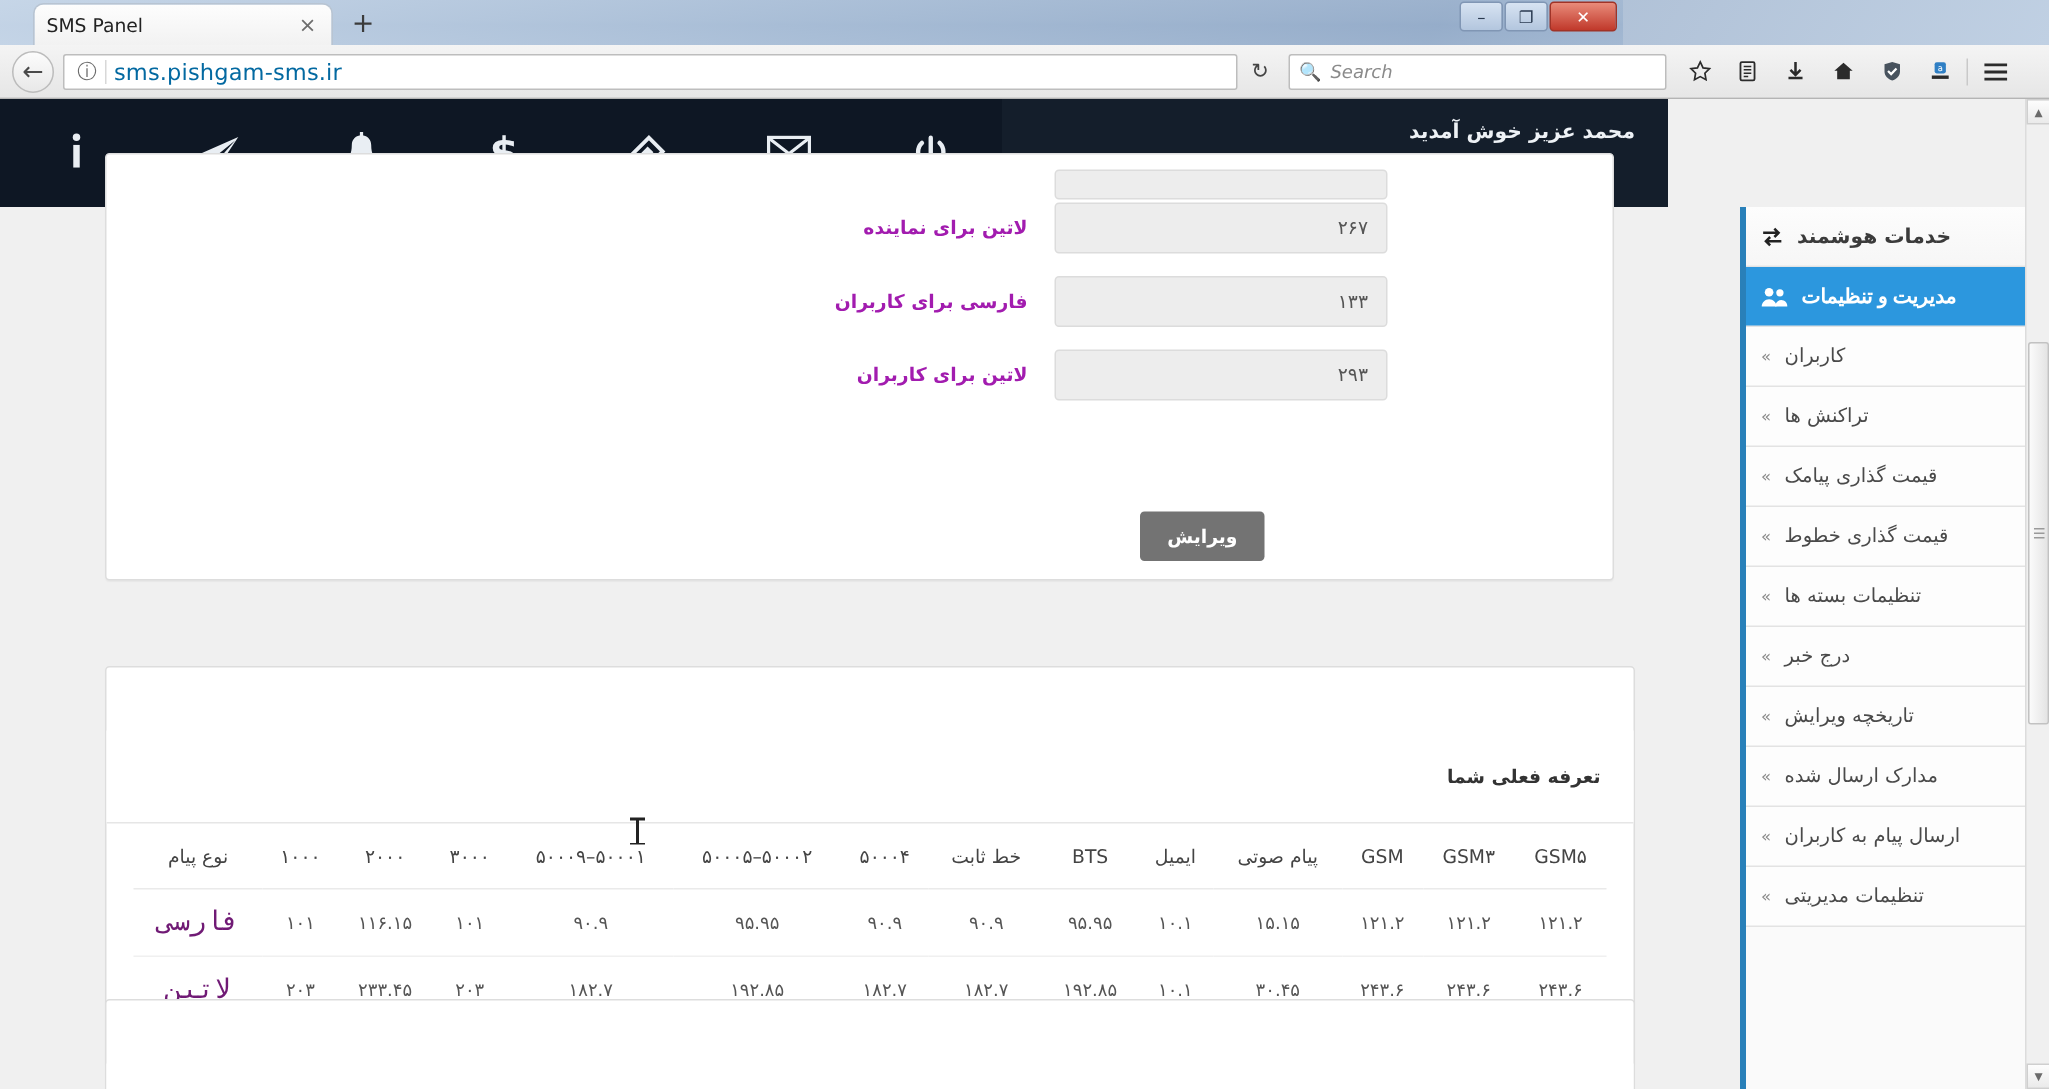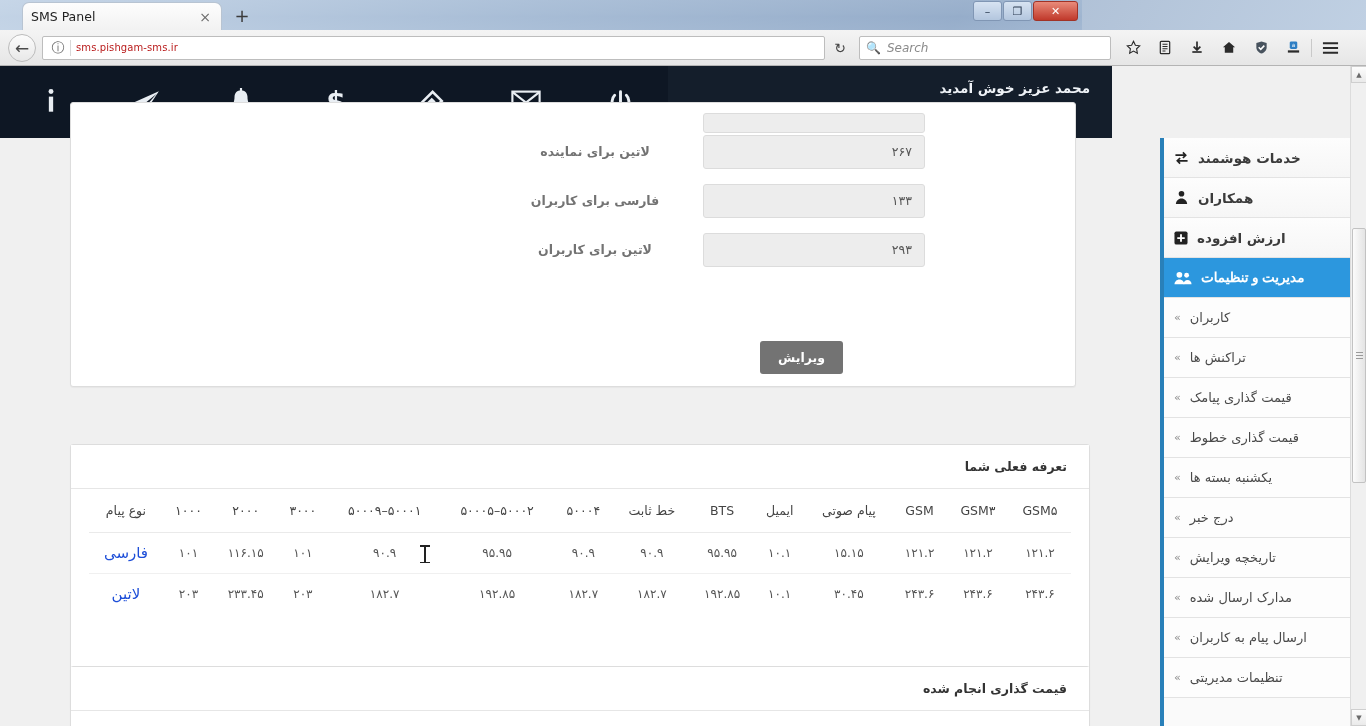--- a/index.html
+++ b/index.html
@@ -58,21 +58,21 @@
     border:1px solid #bcbcbc;
     display:flex; align-items:center; justify-content:center;
     color:#4a4a4a; font-size:17px; cursor:pointer; margin-right:4px;
   }
   .urlbar {
     flex:0 0 783px; height:24px; background:#fff; border:1px solid #bdbdbd; border-radius:2px;
     display:flex; align-items:center; padding:0 4px; margin-left:2px;
   }
   .url-info { width:22px; text-align:center; color:#6b6b6b; font-size:13px; cursor:pointer; }
   .url-sep { width:1px; height:16px; background:#d8d8d8; margin:0 5px 0 1px; }
-  .url-text { flex:1; font-size:10px; color:#b91c1c; letter-spacing:.1px; }
+  .url-text { flex:1; font-size:15px; color:#0369a1; letter-spacing:.1px; }
   .reloadbtn { width:30px; text-align:center; color:#444; font-size:14px; cursor:pointer; }
   .searchbar {
     flex:0 0 252px; height:24px; background:#fff; border:1px solid #bdbdbd; border-radius:2px;
     display:flex; align-items:center; padding:0 6px; margin-left:4px;
   }
   .search-ic { color:#6b6b6b; font-size:12px; margin-right:6px; }
   .search-ph { font-size:12px; color:#8a8a8a; font-style:italic; }
   .toolicons { display:flex; align-items:center; margin-left:6px; }
   .ti { width:32px; height:28px; display:flex; align-items:center; justify-content:center; color:#2b2b2b; cursor:pointer; }
   .ti-sep { width:1px; height:18px; background:#c9c9c9; margin:0 2px; }
@@ -121,57 +121,58 @@
 
   .panel {
     background:#fff; border:1px solid #ddd; border-radius:3px;
     box-shadow:0 1px 1px rgba(0,0,0,.04);
   }
 
   
   #form-panel { position:absolute; right:84px; left:70px; top:-36px; height:285px; overflow:hidden; }
   .form-row { display:flex; align-items:center; justify-content:flex-start; height:49px; padding:0 0 0 0; }
   .form-label {
-    width:180px; text-align:center; font-size:12.5px; color:#737373; font-weight:bold;
+    width:180px; text-align:right; font-size:12.5px; color:#a21caf; font-weight:bold;
     padding-right:0; order:2; margin-right:18px;
   }
   .form-input {
     order:1; width:222px; height:34px; background:#ededed; border:1px solid #dcdcdc; border-radius:3px;
     display:flex; align-items:center; justify-content:flex-start; padding:0 12px;
     font-size:12.5px; color:#555; margin-right:150px;
   }
   .btn-edit {
     position:absolute; right:232px; top:238px;
     background:#737373; color:#fff; border:none; border-radius:3px;
     padding:9px 18px; font-size:12.5px; font-weight:bold; cursor:pointer;
     font-family:inherit;
   }
 
   
   .panel-head {
-    height:44px; display:flex; align-items:center; justify-content:flex-start;
+    height:62px; display:flex; align-items:center; justify-content:flex-start;
     padding:0 22px; border-bottom:1px solid #e6e6e6;
     background:#fff;
+    margin-top:42px;
   }
   .panel-title { font-size:12.5px; font-weight:bold; color:#333; }
 
   #tariff-panel { position:absolute; right:70px; left:70px; top:306px; height:266px; }
   #pricing-panel { position:absolute; right:70px; left:70px; top:528px; height:266px; }
 
   table.tbl { width:100%; border-collapse:collapse; direction:rtl; }
   table.tbl th {
     font-weight:normal; font-size:12.5px; color:#444; padding:14px 6px;
     border-bottom:1px solid #eaeaea; white-space:nowrap; text-align:center;
   }
   table.tbl td {
     font-size:12px; color:#555; padding:11px 6px; text-align:center;
     border-bottom:1px solid #f0f0f0; white-space:nowrap;
   }
   table.tbl tr:last-child td { border-bottom:none; }
-  table.tbl .rowlabel { font-size:15px; color:#1d4ed8; }
+  table.tbl .rowlabel { font-size:18px; color:#701a75;font-family:Liberation Mono, monospace; }
   .tbl-wrap { padding:0 18px; }
 
   
   #pagescroll {
     position:absolute; right:0; top:66px; width:16px; height:660px;
     background:#f0f0f0; border-left:1px solid #dcdcdc; z-index:50;
   }
   .sc-arrow {
     width:16px; height:17px; display:flex; align-items:center; justify-content:center;
     background:linear-gradient(to bottom,#fdfdfd,#eaeaea); border:1px solid #cfcfcf;
@@ -331,38 +332,20 @@
     </div>
   </div>
 
   <div id="sidebar">
       <div class="side-item">
         <span class="lbl">خدمات هوشمند</span>
         <span class="side-ic">
           <svg width="15" height="14" viewBox="0 0 16 15">
             <path d="M1.5 4.5h11M9.5 1.5l3 3-3 3" stroke="#222" stroke-width="1.8" fill="none"></path>
             <path d="M14.5 10.5h-11M6.5 13.5l-3-3 3-3" stroke="#222" stroke-width="1.8" fill="none"></path>
-          </svg>
-        </span>
-      </div>
-      <div class="side-item">
-        <span class="lbl">همکاران</span>
-        <span class="side-ic">
-          <svg width="15" height="15" viewBox="0 0 16 16">
-            <circle cx="8" cy="4" r="3" fill="#222"></circle>
-            <path d="M2 15c0-3.3 2.7-6 6-6s6 2.7 6 6z" fill="#222"></path>
-          </svg>
-        </span>
-      </div>
-      <div class="side-item">
-        <span class="lbl">ارزش افزوده</span>
-        <span class="side-ic">
-          <svg width="14" height="14" viewBox="0 0 15 15">
-            <rect x="0.5" y="0.5" width="14" height="14" rx="2" fill="#222"></rect>
-            <path d="M7.5 3.6v8M3.5 7.6h8" stroke="#fff" stroke-width="2"></path>
           </svg>
         </span>
       </div>
       <div class="side-item active">
         <span class="lbl">مدیریت و تنظیمات</span>
         <span class="side-ic">
           <svg width="18" height="14" viewBox="0 0 20 15">
             <circle cx="6" cy="4" r="3.2" fill="#fff"></circle>
             <circle cx="14" cy="4.4" r="2.7" fill="#fff"></circle>
             <path d="M0.5 14.5c0-3 2.5-5.4 5.5-5.4s5.5 2.4 5.5 5.4z" fill="#fff"></path>
@@ -380,21 +363,21 @@
       </div>
       <div class="side-item sub">
         <span class="lbl">قیمت گذاری پیامک</span>
         <span class="chev">»</span>
       </div>
       <div class="side-item sub">
         <span class="lbl">قیمت گذاری خطوط</span>
         <span class="chev">»</span>
       </div>
       <div class="side-item sub">
-        <span class="lbl">یکشنبه بسته ها</span>
+        <span class="lbl">تنظیمات بسته ها</span>
         <span class="chev">»</span>
       </div>
       <div class="side-item sub">
         <span class="lbl">درج خبر</span>
         <span class="chev">»</span>
       </div>
       <div class="side-item sub">
         <span class="lbl">تاریخچه ویرایش</span>
         <span class="chev">»</span>
       </div>

